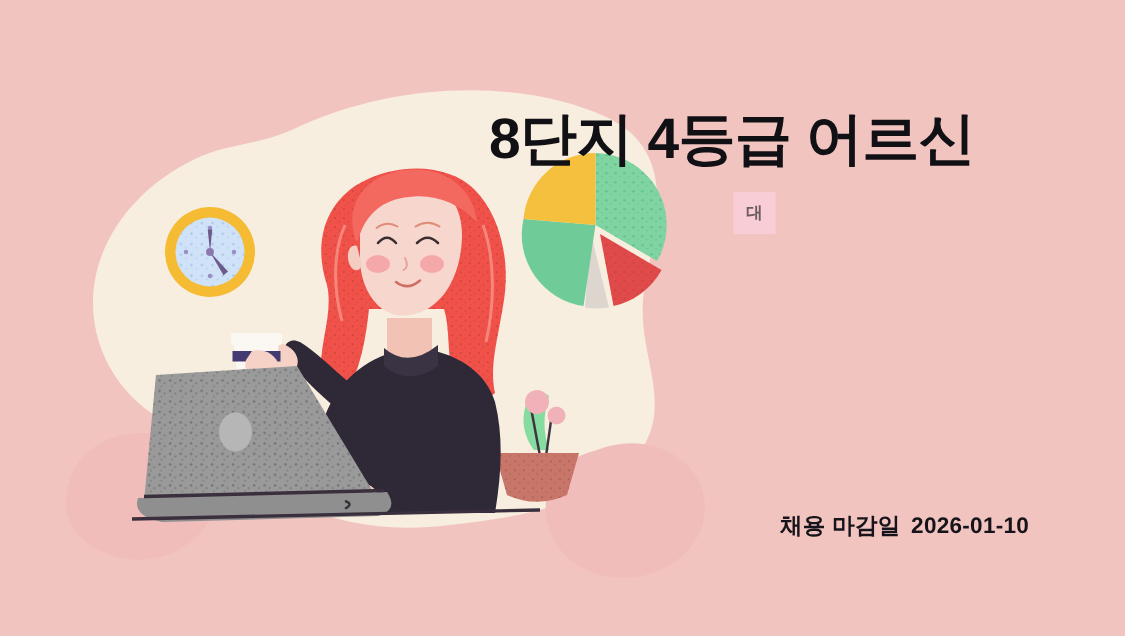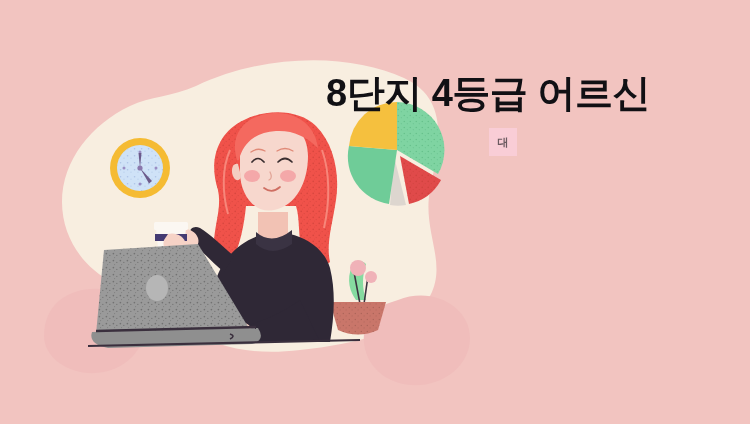--- a/index.html
+++ b/index.html
@@ -275,15 +275,18 @@
   </svg>
 
   <div id="text-layer">
 
     <div class="headline">8단지 4등급 어르신</div>
 
     <div class="company-row">
       <div class="company-badge">대</div>
     </div>
 
+    <div class="deadline">
+      <span class="dl-label">채용 마감일</span><span class="dl-date">2026-01-10</span>
+    </div>
 
   </div>
 </div>
 
 </body></html>

